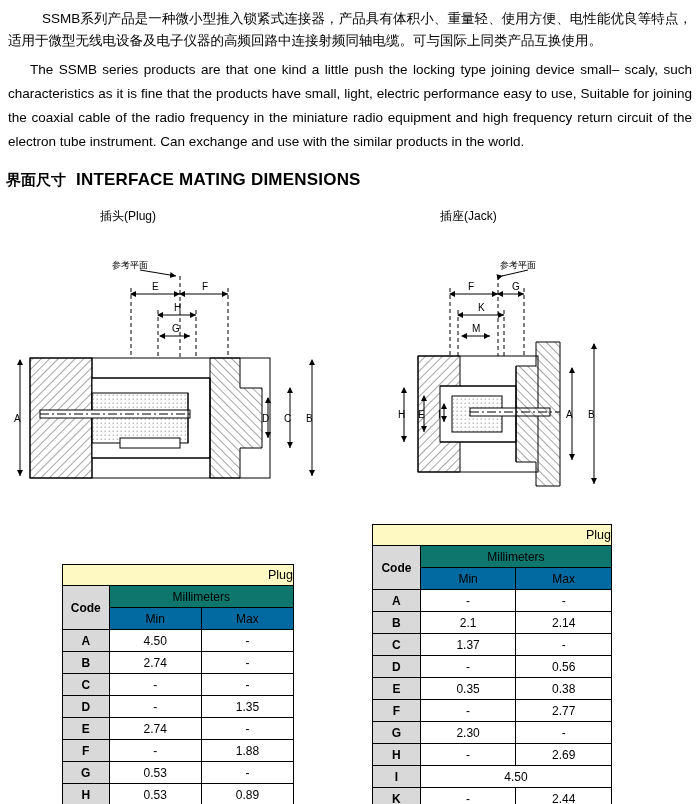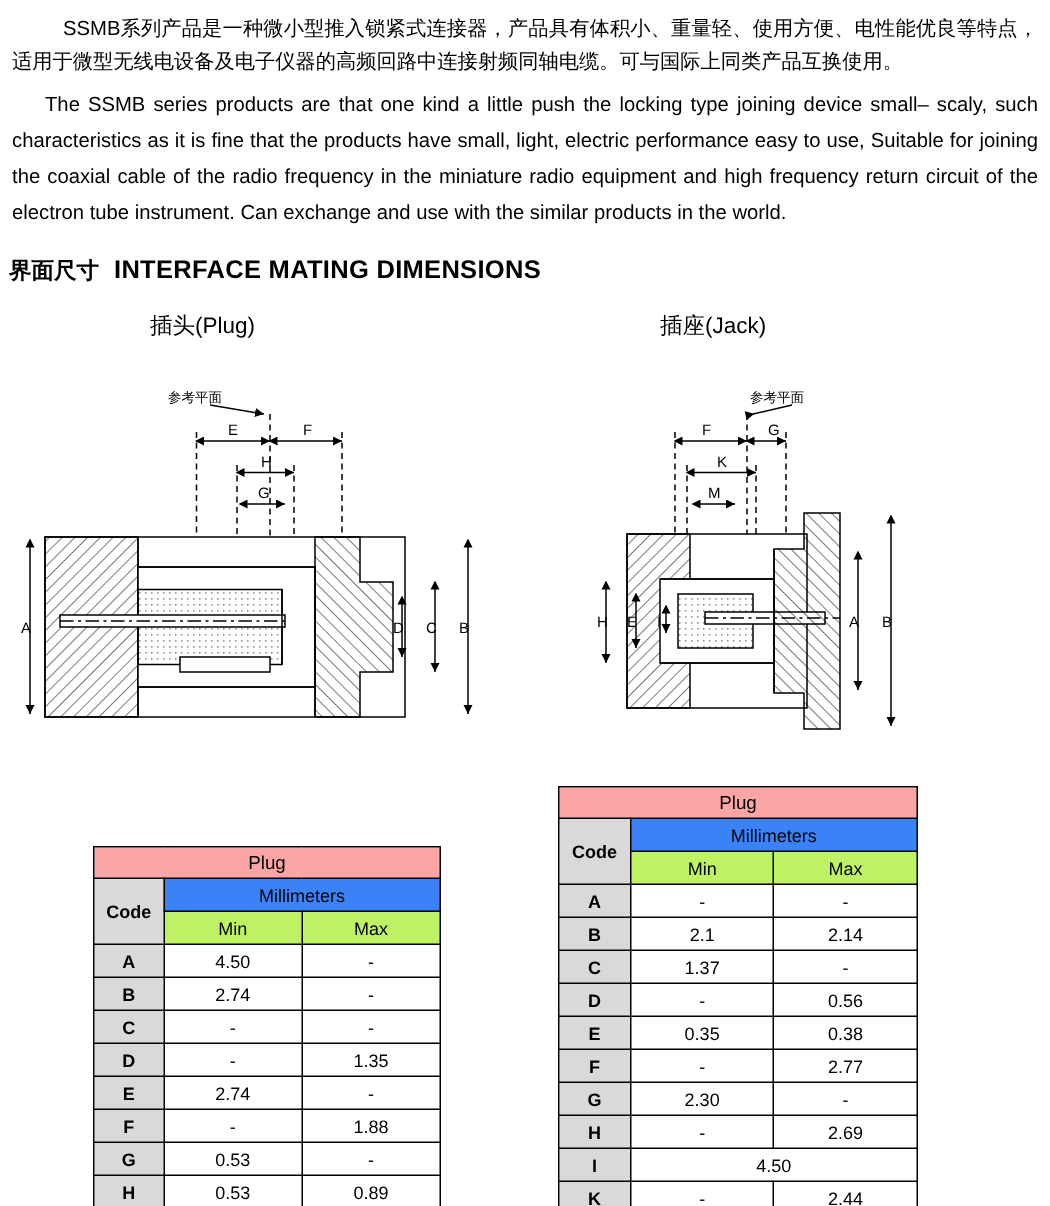--- a/index.html
+++ b/index.html
@@ -44,21 +44,21 @@
     font-weight: bold;
     letter-spacing: 0.2px;
   }
   .drawing-titles {
     position: relative;
     height: 26px;
     margin-top: 18px;
   }
   .dtitle {
     position: absolute;
-    font-size: 15px;
+    font-size: 12px;
   }
   .dtitle.plug { left: 100px; }
   .dtitle.jack { left: 440px; }
 
   .draw-area {
     position: relative;
     height: 280px;
     margin-top: 4px;
     text-align: center;
   }
@@ -71,29 +71,30 @@
     background: #fff;
   }
   table.dim td, table.dim th {
     border: 1px solid #000;
     text-align: center;
     padding: 0;
     height: 21px;
     font-weight: normal;
   }
   table.dim .title-row td {
-    background: #fca5a5;
+    background: #fef9c3;
     font-size: 12.5px;
     height: 20px;
+    text-align: right;
   }
   table.dim .mm-row td {
-    background: #3b82f6;
+    background: #0f766e;
   }
   table.dim .sub-row td {
-    background: #bef264;
+    background: #0369a1;
     margin-left: 29px;
   }
   table.dim td.code-cell {
     background: #d9d9d9;
     width: 46px;
     font-weight: bold;
   }
   .tbl-jack {
     position: absolute;
     left: 62px;

